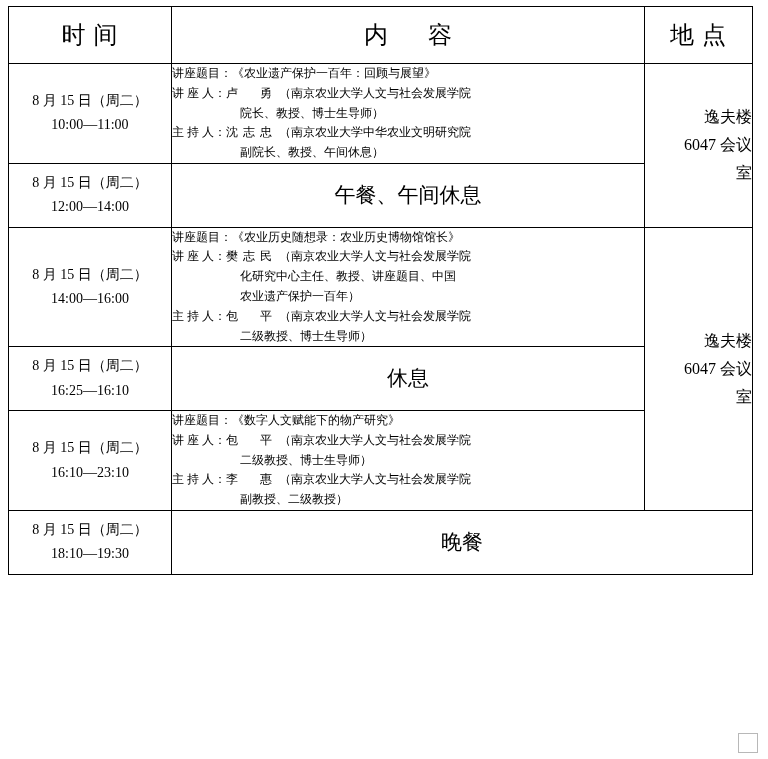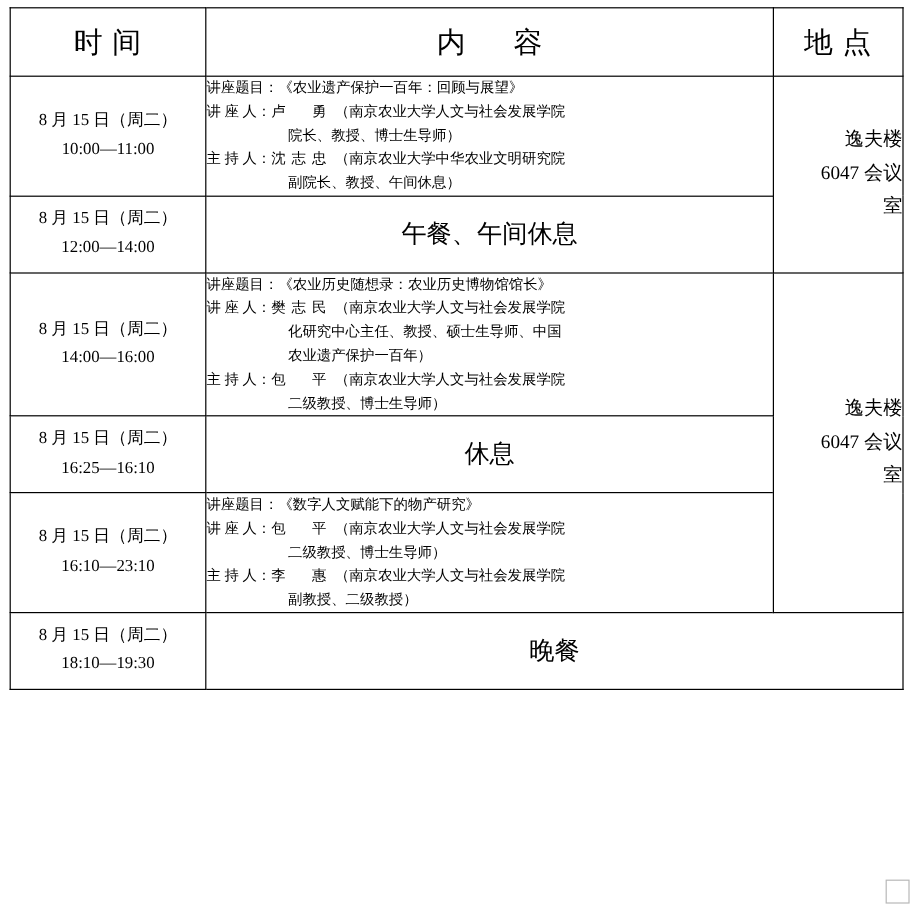--- a/index.html
+++ b/index.html
@@ -167,21 +167,21 @@
         <td class="content-cell">
           <div class="row-line">
             <span class="lbl">讲座题目：</span>
             <span class="val">《农业历史随想录：农业历史博物馆馆长》</span>
           </div>
           <div class="row-line">
             <span class="lbl">讲 座 人：</span>
             <span class="nm">樊志民</span>
             <span class="val">（南京农业大学人文与社会发展学院</span>
           </div>
-          <span class="indent">化研究中心主任、教授、硕士生导师、中国</span>
+          <span class="indent">化研究中心主任、教授、讲座题目、中国</span>
           <span class="indent">农业遗产保护一百年）</span>
           <div class="row-line">
             <span class="lbl">主 持 人：</span>
             <span class="nm">包　平</span>
             <span class="val">（南京农业大学人文与社会发展学院</span>
           </div>
           <span class="indent">二级教授、博士生导师）</span>
         </td>
         <td class="place-cell" rowspan="3">
           <span class="pl">逸夫楼</span>

